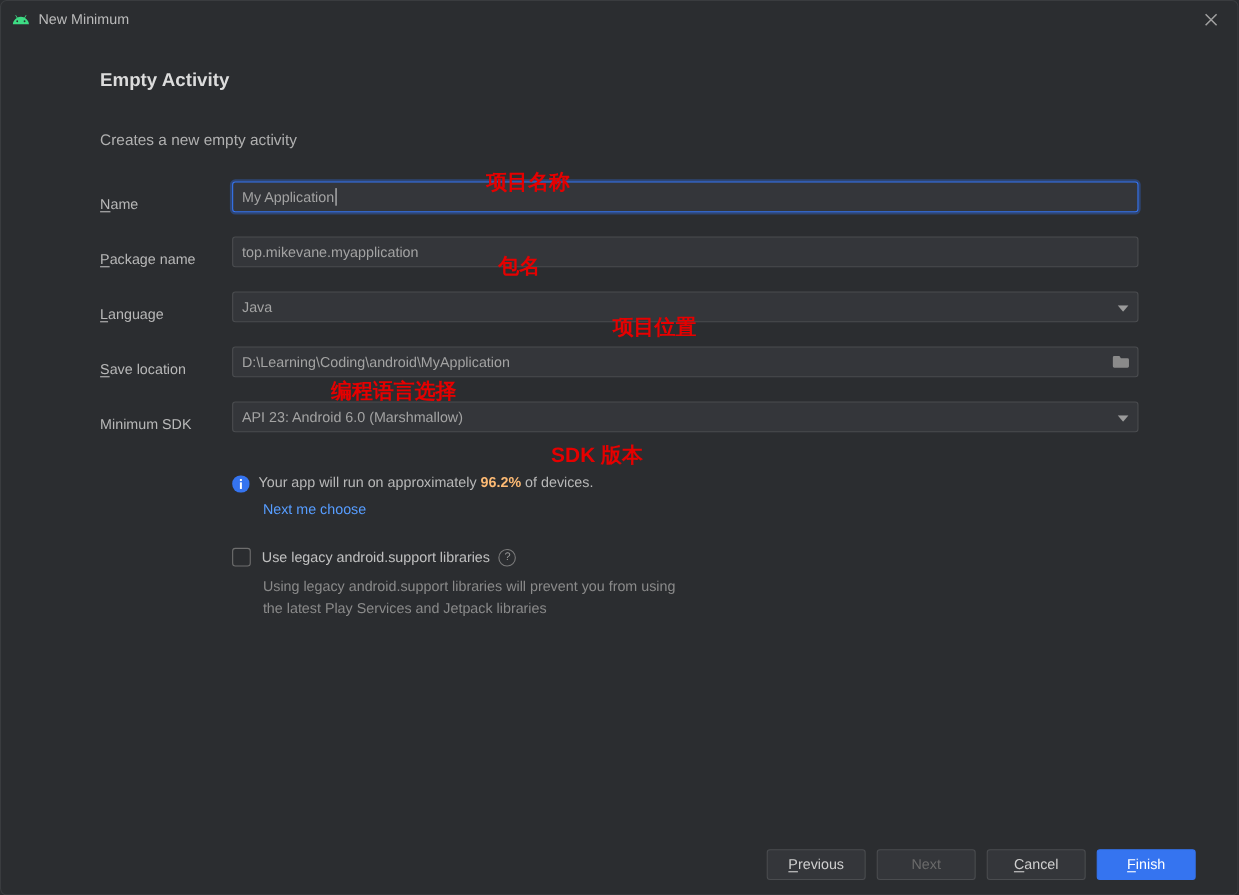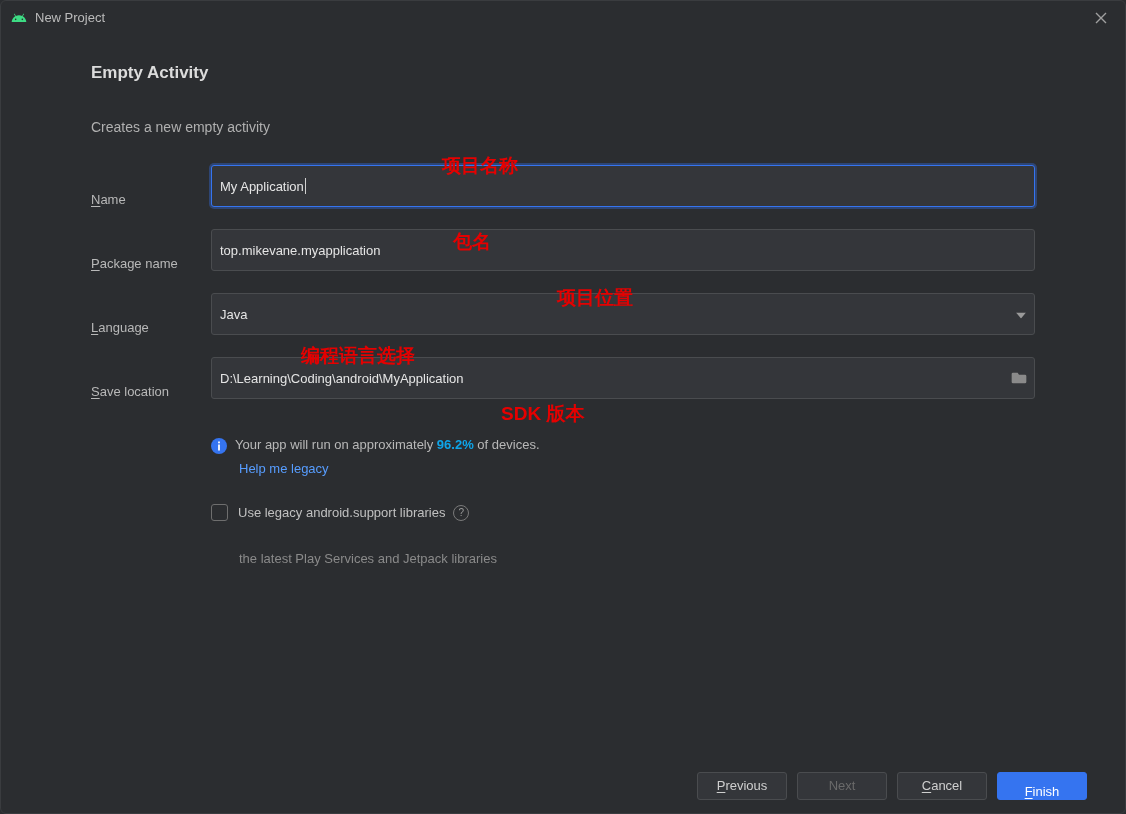--- a/index.html
+++ b/index.html
@@ -45,25 +45,25 @@
   }
   .form-label {
     width: 120px;
     color:#b8b8b8;
     font-size:13px;
   }
   .u { text-decoration: underline; text-underline-offset: 2px; }
 
   .text-input, .select-input {
     flex: 1;
-    height: 42px;
+    height: 28px;
     background: #34363a;
     border: 1px solid #4a4c4f;
     border-radius: 3px;
-    color: #e5e5e5;
+    color: #a3a3a3;
     padding: 0 8px;
     font-size: 13px;
     display: flex; align-items: center;
     position: relative;
   }
   .text-input.focused {
     border: 1px solid #3574f0;
     box-shadow: 0 0 0 2px rgba(53,116,240,0.35);
   }
   .text-caret {
@@ -76,21 +76,21 @@
     cursor:pointer; color:#888;
   }
   .chev-down {
     position:absolute; right:8px; top:50%; transform:translateY(-50%);
     color:#9a9a9a; pointer-events:none;
   }
 
   .info-row { margin-left:120px; margin-top:16px; display:flex; align-items:flex-start; }
   .info-icon { margin-right:8px; margin-top:1px; flex-shrink:0; }
   .info-text { color:#b8b8b8; font-size:13px; }
-  .info-text b { color:#0ea5e9; font-weight:600; }
+  .info-text b { color:#fdba74; font-weight:600; }
 
   .link { color:#579dff; cursor:pointer; margin-left:148px; margin-top:4px; font-size:13px; display:inline-block; }
 
   .legacy-row { margin-left:120px; margin-top:28px; display:flex; align-items:center; }
   .checkbox {
     width:17px; height:17px; border:1px solid #6e6e6e; border-radius:3px;
     background:#2b2d30; margin-right:10px; cursor:pointer;
   }
   .legacy-label { color:#c0c0c0; font-size:13px; display:flex; align-items:flex-start; }
   .help-circ {
@@ -119,34 +119,34 @@
     border:1px solid #4a4c4f;
     background:#34363a;
     color:#cfcfcf;
     font-size:13px;
     border-radius:3px;
     display:flex;align-items:center;justify-content:center;
     cursor:pointer;
   }
   .btn.disabled { color:#6a6a6a; }
   .btn.primary {
-    background:#3574f0; border-color:#3574f0; color:#fff;align-items:flex-end;
+    background:#3574f0; border-color:#3574f0; color:#fff;
   }
 </style>
 </head>
 <body>
 
 <div class="window">
   <div class="titlebar">
     <span class="android-icon">
       <svg width="16" height="16" viewBox="0 0 24 24">
           <path fill="#3ddc84" d="M17.6 9.48l1.84-3.18a.5.5 0 10-.87-.5l-1.86 3.22A11 11 0 0012 8c-1.7 0-3.3.35-4.71 1.02L5.43 5.8a.5.5 0 10-.87.5L6.4 9.48C3.3 11.25 1.3 14.44 1 18h22c-.3-3.56-2.3-6.75-5.4-8.52zM7 15.25A1.25 1.25 0 118.25 14 1.25 1.25 0 017 15.25zm10 0A1.25 1.25 0 1118.25 14 1.25 1.25 0 0117 15.25z"></path>
         </svg>
     </span>
-    <span>New Project</span>
+    <span>New Minimum</span>
     <span class="close-btn">
       <svg width="14" height="14" viewBox="0 0 14 14">
           <path stroke="currentColor" stroke-width="1.4" d="M2 2l10 10M12 2L2 12"></path>
         </svg>
     </span>
   </div>
 
   <div class="content">
     <h1 class="page-title">Empty Activity</h1>
     <div class="subtitle">Creates a new empty activity</div>
@@ -183,44 +183,55 @@
       <div class="text-input">
         <span>D:\Learning\Coding\android\MyApplication</span>
         <span class="browse-btn">
           <svg width="16" height="14" viewBox="0 0 24 20">
               <path fill="#8a8a8a" d="M10 2H3a2 2 0 00-2 2v12a2 2 0 002 2h18a2 2 0 002-2V7a2 2 0 00-2-2h-9l-2-3z"></path>
             </svg>
         </span>
       </div>
     </div>
 
+    <div class="form-row">
+      <div class="form-label">Minimum SDK</div>
+      <div class="select-input">
+        <span>API 23: Android 6.0 (Marshmallow)</span>
+        <span class="chev-down">
+          <svg width="10" height="6" viewBox="0 0 10 6">
+              <path fill="currentColor" d="M0 0l5 6 5-6z"></path>
+            </svg>
+        </span>
+      </div>
+    </div>
 
     <div class="info-row">
       <span class="info-icon">
         <svg width="16" height="16" viewBox="0 0 16 16">
             <circle cx="8" cy="8" r="8" fill="#3574f0"></circle>
             <rect x="7.1" y="6.5" width="1.8" height="6" fill="#fff"></rect>
             <rect x="7.1" y="3.5" width="1.8" height="1.8" fill="#fff"></rect>
           </svg>
       </span>
       <span class="info-text">
         <span>Your app will run on approximately </span><b>96.2%</b><span> of devices.</span>
       </span>
     </div>
-    <a class="link">Help me legacy</a>
+    <a class="link">Next me choose</a>
 
     <div class="legacy-row">
       <div class="checkbox"></div>
       <div class="legacy-label">
         <span>Use legacy android.support libraries</span>
         <span class="help-circ">?</span>
       </div>
     </div>
     <div class="legacy-desc">
-      <br>
+      <span>Using legacy android.support libraries will prevent you from using</span><br>
       <span>the latest Play Services and Jetpack libraries</span>
     </div>
   </div>
 
   <div class="footer">
     <div class="btn">
         <span><span class="u">P</span><span>revious</span></span>
       </div>
     <div class="btn disabled">Next</div>
     <div class="btn">

